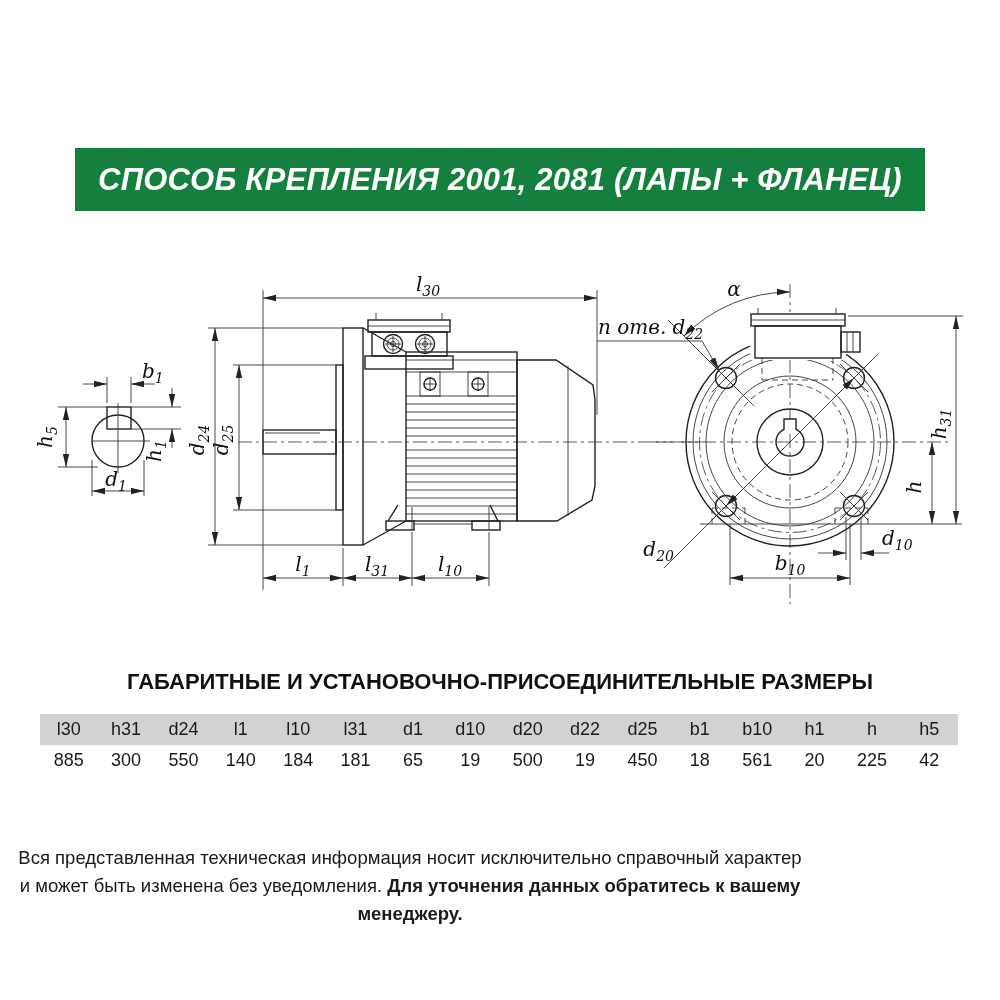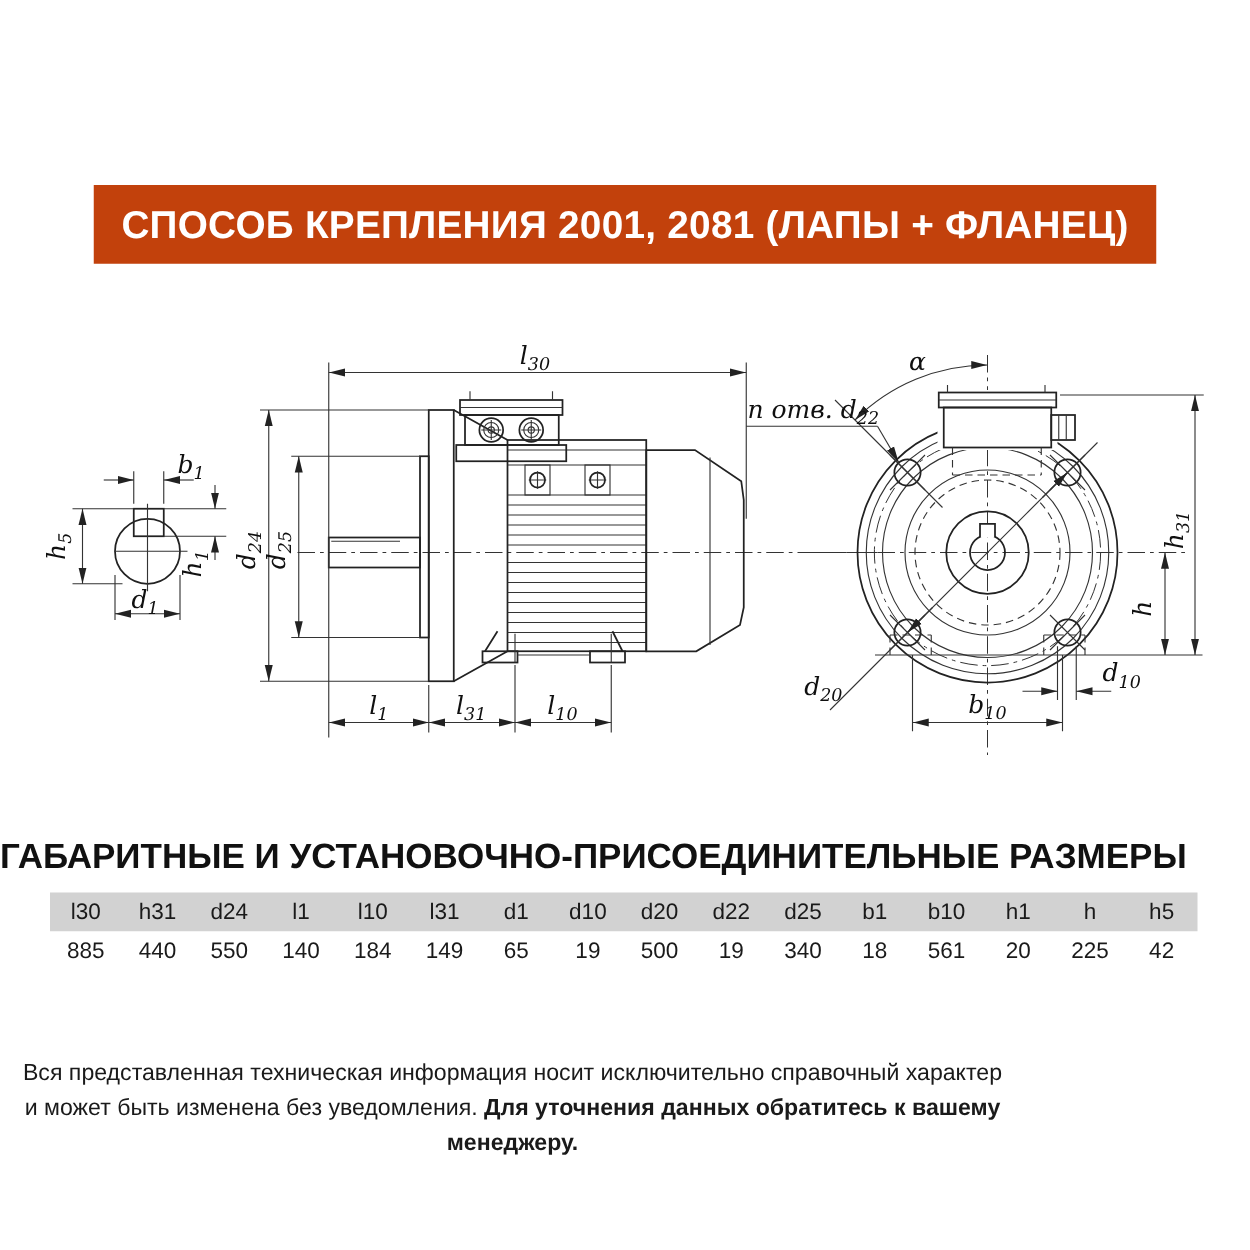--- a/index.html
+++ b/index.html
@@ -2,22 +2,22 @@
 <html><head>
 <meta charset="utf-8">
 <style>
   html,body{margin:0;padding:0}
   body{width:1000px;height:1000px;position:relative;background:#ffffff;overflow:hidden;
        font-family:"Liberation Sans",sans-serif}
   .banner{position:absolute;left:75px;top:148px;width:850px;height:63px;
           display:flex;align-items:center;justify-content:center;
           font-weight:bold;font-size:31px;color:#fff;letter-spacing:.2px;white-space:nowrap}
   .drawing-svg{position:absolute;left:0;top:0;width:1000px;height:1000px}
-  .section-title{position:absolute;top:669px;left:0;width:1000px;text-align:left;
-          font-weight:bold;font-size:28px;color:#111}
+  .section-title{position:absolute;top:669px;left:0;width:1000px;text-align:center;
+          font-weight:bold;font-size:22px;color:#111}
   .dim-table{position:absolute;left:40px;top:714px;width:918px}
   .t-row{display:flex;height:31px}
   .t-cell{flex:1;display:flex;align-items:center;justify-content:center;
           font-size:18px;color:#1a1a1a}
   .disclaimer{position:absolute;top:844px;left:0;width:820px;text-align:center;
           font-size:18.5px;line-height:28px;color:#1a1a1a}
   
   .ol{stroke:#222;stroke-width:1.4;fill:none}
   .tl{stroke:#333;stroke-width:.9;fill:none}
   .cl{stroke:#333;stroke-width:.8;fill:none;stroke-dasharray:14 4 3 4}
@@ -225,21 +225,21 @@
     </g>
 
     <g>
       <path class="tl" d="M730,524 V585 M850,524 V585"></path>
       <path class="tl" d="M730,578 H850" marker-start="url(#arr)" marker-end="url(#arr)"></path>
       <text class="dimtxt" x="790" y="570" text-anchor="middle">b<tspan dy="5" font-size="70%">10</tspan></text>
     </g>
   </g>
 </svg>
 
-<div class="banner" style="background: #c2410c;">
+<div class="banner" style="background: #15803d; font-style: italic;">
   <span>СПОСОБ КРЕПЛЕНИЯ 2001, 2081 (ЛАПЫ + ФЛАНЕЦ)</span>
 </div>
 
 <div class="section-title">ГАБАРИТНЫЕ И УСТАНОВОЧНО-ПРИСОЕДИНИТЕЛЬНЫЕ РАЗМЕРЫ</div>
 
 <div class="dim-table">
   <div class="t-row header" style="background: rgb(210, 210, 210);">
     <div class="t-cell">l30</div>
     <div class="t-cell">h31</div>
     <div class="t-cell">d24</div>
@@ -252,30 +252,30 @@
     <div class="t-cell">d22</div>
     <div class="t-cell">d25</div>
     <div class="t-cell">b1</div>
     <div class="t-cell">b10</div>
     <div class="t-cell">h1</div>
     <div class="t-cell">h</div>
     <div class="t-cell">h5</div>
   </div>
   <div class="t-row">
     <div class="t-cell">885</div>
-    <div class="t-cell">440</div>
+    <div class="t-cell">300</div>
     <div class="t-cell">550</div>
     <div class="t-cell">140</div>
     <div class="t-cell">184</div>
-    <div class="t-cell">149</div>
+    <div class="t-cell">181</div>
     <div class="t-cell">65</div>
     <div class="t-cell">19</div>
     <div class="t-cell">500</div>
     <div class="t-cell">19</div>
-    <div class="t-cell">340</div>
+    <div class="t-cell">450</div>
     <div class="t-cell">18</div>
     <div class="t-cell">561</div>
     <div class="t-cell">20</div>
     <div class="t-cell">225</div>
     <div class="t-cell">42</div>
   </div>
 </div>
 
 <div class="disclaimer">
   <span>Вся представленная техническая информация носит исключительно справочный характер</span><br>

